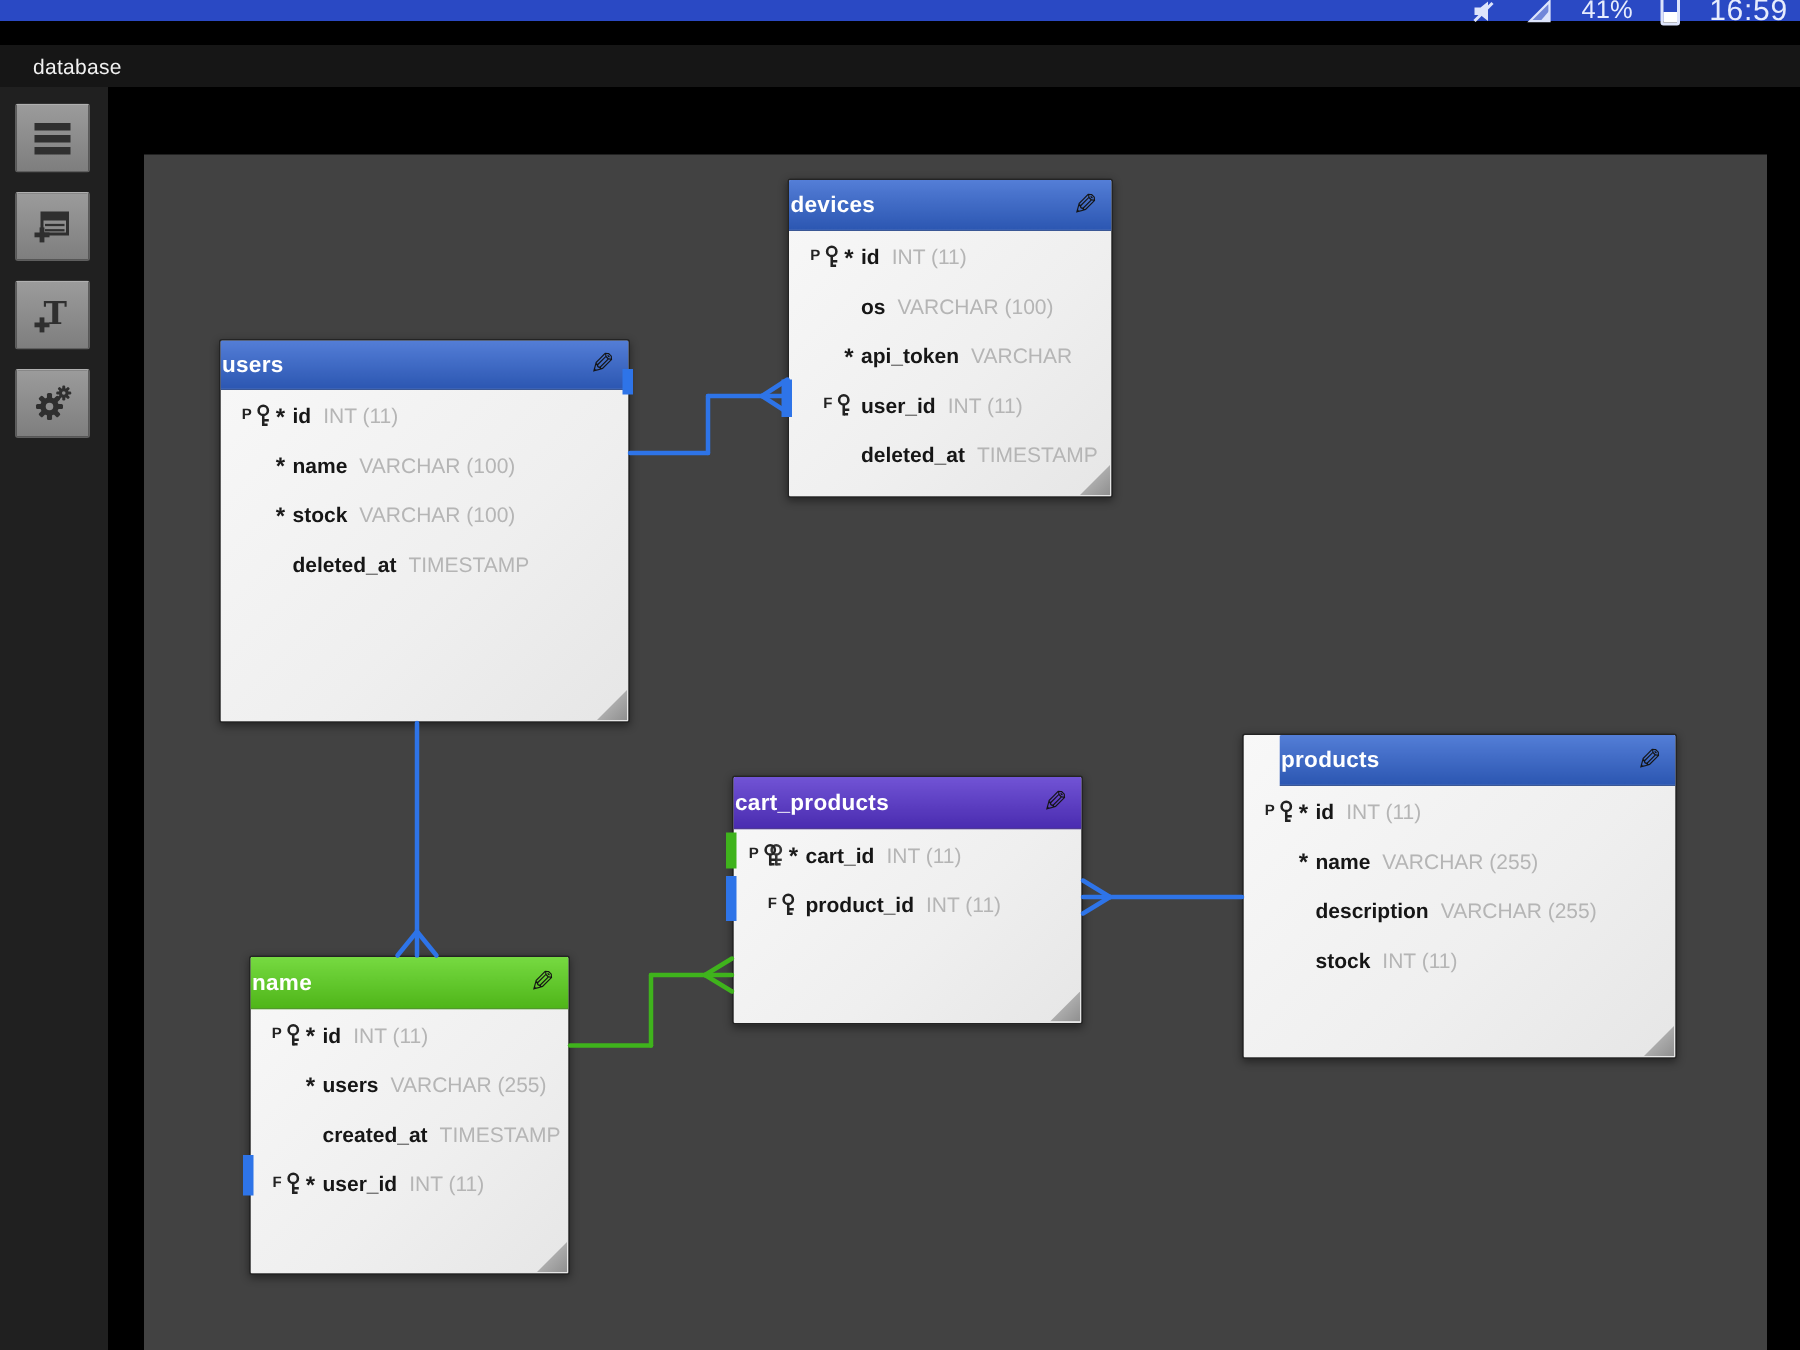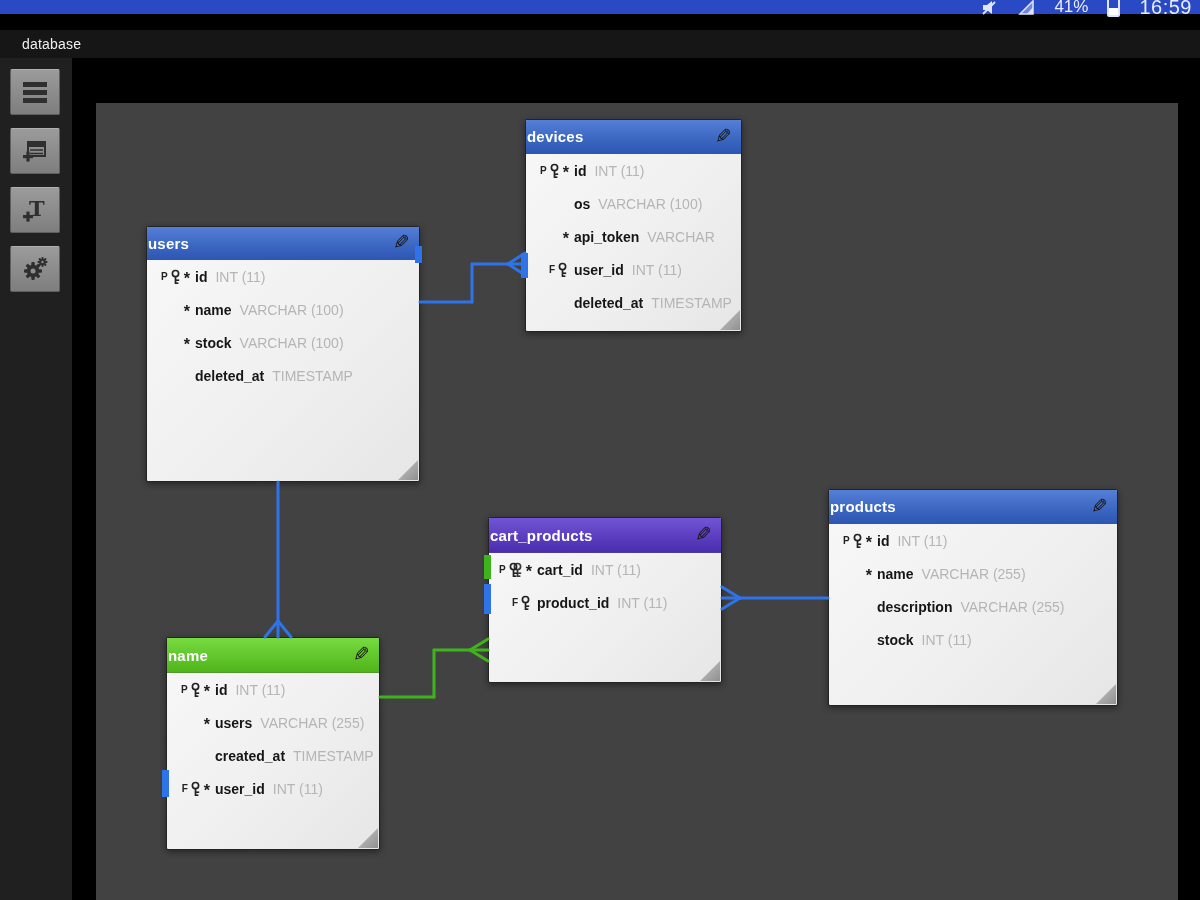--- a/index.html
+++ b/index.html
@@ -253,21 +253,21 @@
   <line x1="6.5" y1="11.2" x2="10.2" y2="11.2" stroke="#222" stroke-width="1.6"></line>
   <line x1="6.5" y1="14.2" x2="9.4" y2="14.2" stroke="#222" stroke-width="1.6"></line>
             </svg>
           </span>
           <span class="col-name">product_id</span>
           <span class="col-type">INT (11)</span>
         </div>
         <div class="fold"></div>
       </div>
       <div class="table-card" style="left: 828px; top: 489px; width: 290px; height: 217px;">
-        <div class="table-header" style="height: 34px; background-color: rgb(51, 101, 207);">
+        <div class="table-header" style="height: 34px; background-color: rgb(51, 101, 207); margin-left: 24px;">
           <span class="table-title">products</span>
           <span class="pencil">✎</span>
         </div>
         <div class="row">
           <span class="prefix">
             <span class="key-letter">P</span>
             <svg class="key " width="13" height="16" viewBox="0 0 13 16">
   <circle cx="6.5" cy="4.6" r="3.1" fill="none" stroke="#222" stroke-width="1.7"></circle>
   <line x1="6.5" y1="7.7" x2="6.5" y2="15" stroke="#222" stroke-width="1.7"></line>
   <line x1="6.5" y1="11.2" x2="10.2" y2="11.2" stroke="#222" stroke-width="1.6"></line>

